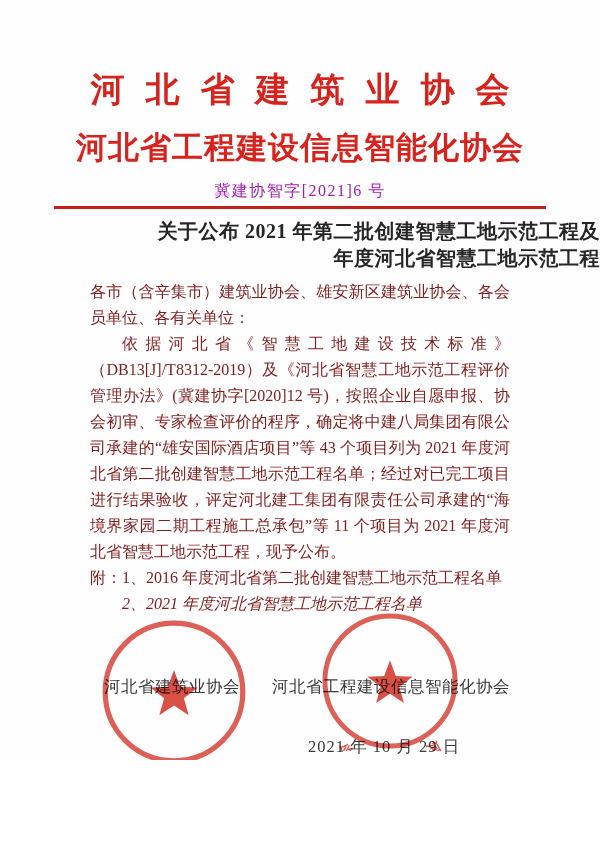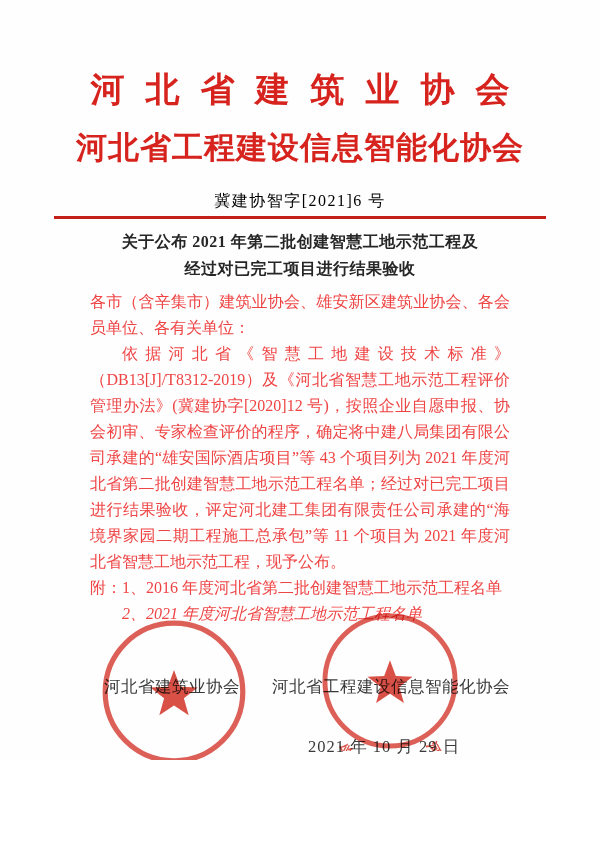--- a/index.html
+++ b/index.html
@@ -30,51 +30,51 @@
     margin-top: 16px;
     text-align: center;
     font-size: 31px;
     font-weight: bold;
     color: #d7231d;
     letter-spacing: 1px;
     line-height: 44px;
     white-space: nowrap;
   }
   .doc-number {
-    margin-top: 20px;
+    margin-top: 10px;
     text-align: center;
     font-size: 16px;
-    color: #000000;
+    color: #a21caf;
     letter-spacing: 1.5px;
     line-height: 22px;
   }
   .red-rule {
     width: 492px;
     height: 3px;
     margin: 4px auto 0 auto;
     background: #c32019;
   }
   
   .notice-title {
     margin-top: 9px;
-    text-align: center;
-    font-size: 16px;
+    text-align: right;
+    font-size: 20px;
     font-weight: bold;
     color: #262626;
     line-height: 27px;
     letter-spacing: 0.5px;
   }
   .notice-title span { display: block; }
   
   .content {
     width: 420px;
     margin: 7px 90px 0 90px;
     font-size: 16px;
     line-height: 26px;
-    color: #ef4444;
+    color: #7f1d1d;
     text-align: justify;
   }
   .content p { margin: 0; }
   .body-para { text-indent: 2em; }
   .attach-line2 { padding-left: 2em; font-style: italic; }
   
   .sig-name {
     position: absolute;
     font-size: 16.5px;
     color: #3a3a3a;
@@ -135,21 +135,21 @@
 
 <div class="page">
 
   <div class="org-line1">河北省建筑业协会</div>
   <div class="org-line2">河北省工程建设信息智能化协会</div>
   <div class="doc-number">冀建协智字[2021]6 号</div>
   <div class="red-rule"></div>
 
   <div class="notice-title">
     <span>关于公布 2021 年第二批创建智慧工地示范工程及</span>
-    <span>经过对已完工项目进行结果验收</span>
+    <span>年度河北省智慧工地示范工程</span>
   </div>
 
   <div class="content">
     <p class="salutation">各市（含辛集市）建筑业协会、雄安新区建筑业协会、各会员单位、各有关单位：</p>
     <p class="body-para">依据河北省《智慧工地建设技术标准》（DB13[J]/T8312-2019）及《河北省智慧工地示范工程评价管理办法》(冀建协字[2020]12 号)，按照企业自愿申报、协会初审、专家检查评价的程序，确定将中建八局集团有限公司承建的“雄安国际酒店项目”等 43 个项目列为 2021 年度河北省第二批创建智慧工地示范工程名单；经过对已完工项目进行结果验收，评定河北建工集团有限责任公司承建的“海境界家园二期工程施工总承包”等 11 个项目为 2021 年度河北省智慧工地示范工程，现予公布。</p>
     <p class="attach-line1">附：1、2016 年度河北省第二批创建智慧工地示范工程名单</p>
     <p class="attach-line2">2、2021 年度河北省智慧工地示范工程名单</p>
   </div>
 
   <span class="sig-name sig-name-1">河北省建筑业协会</span>

